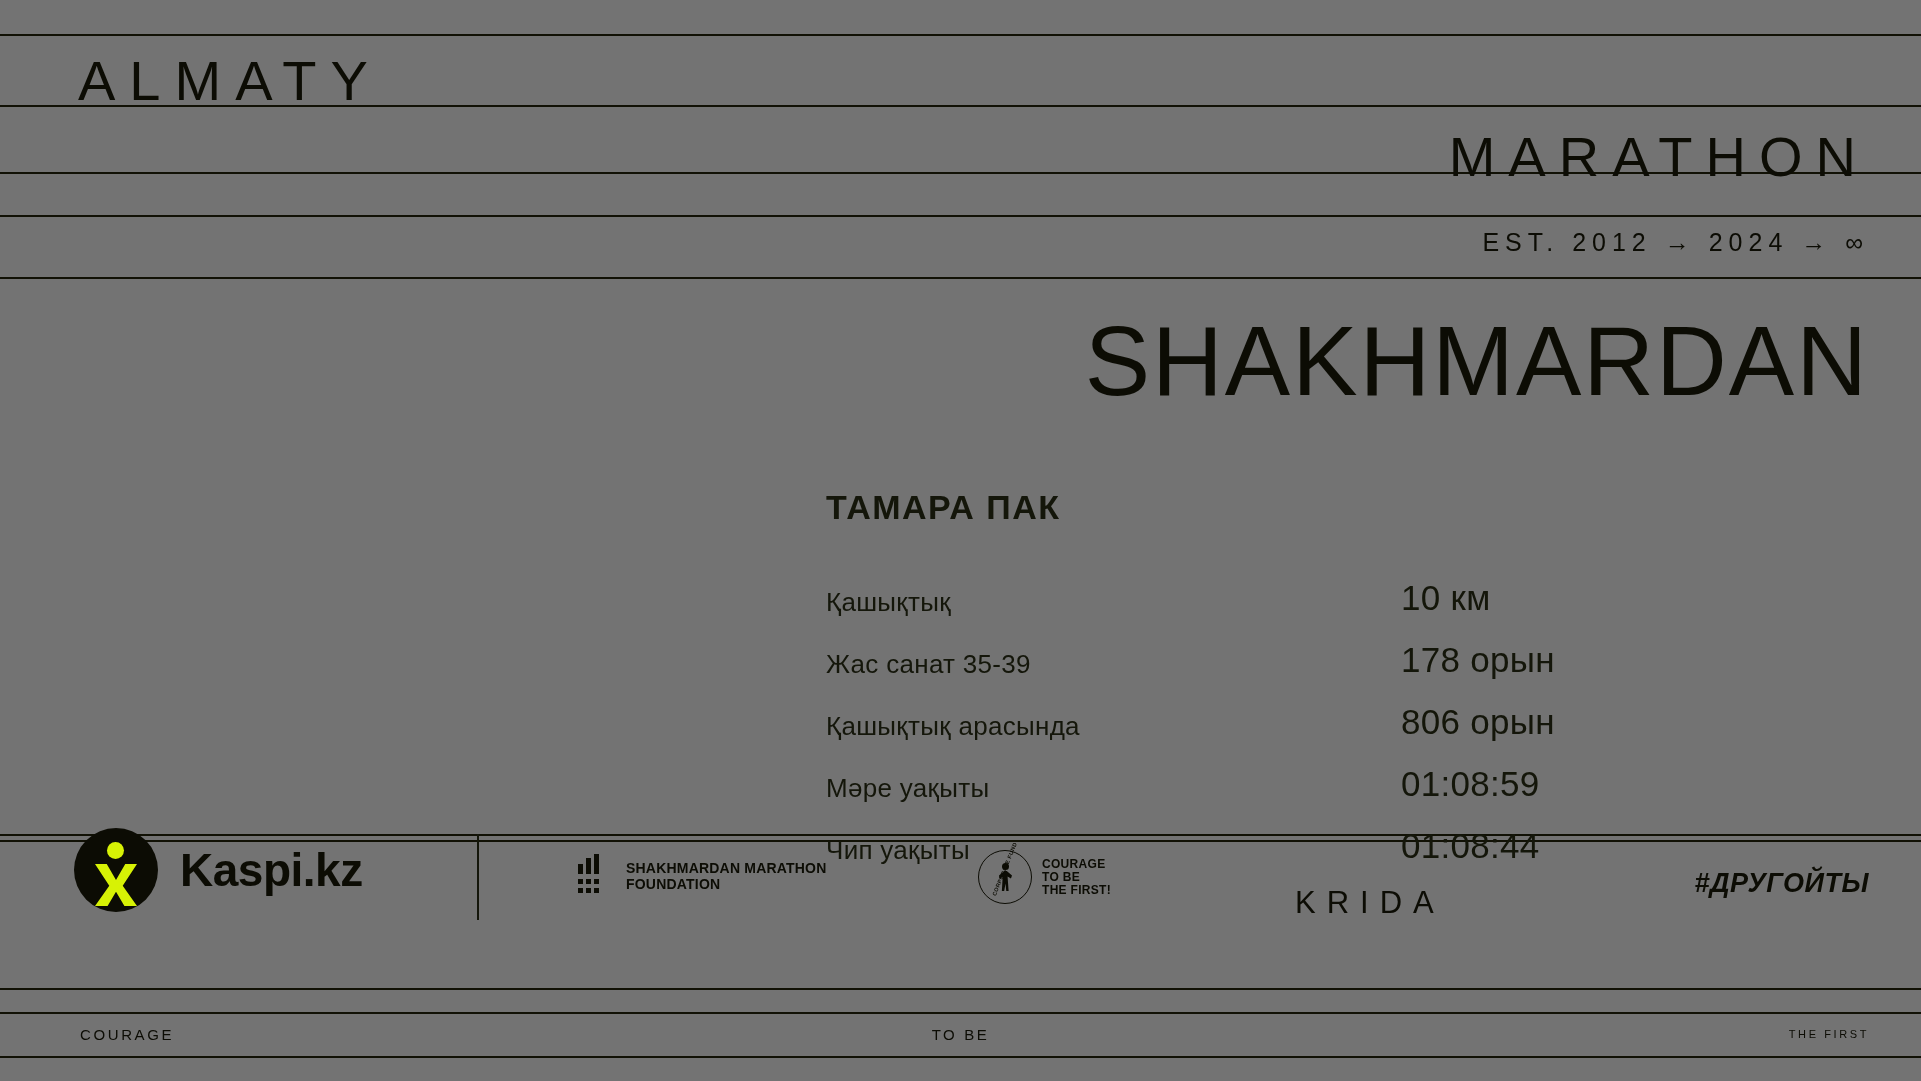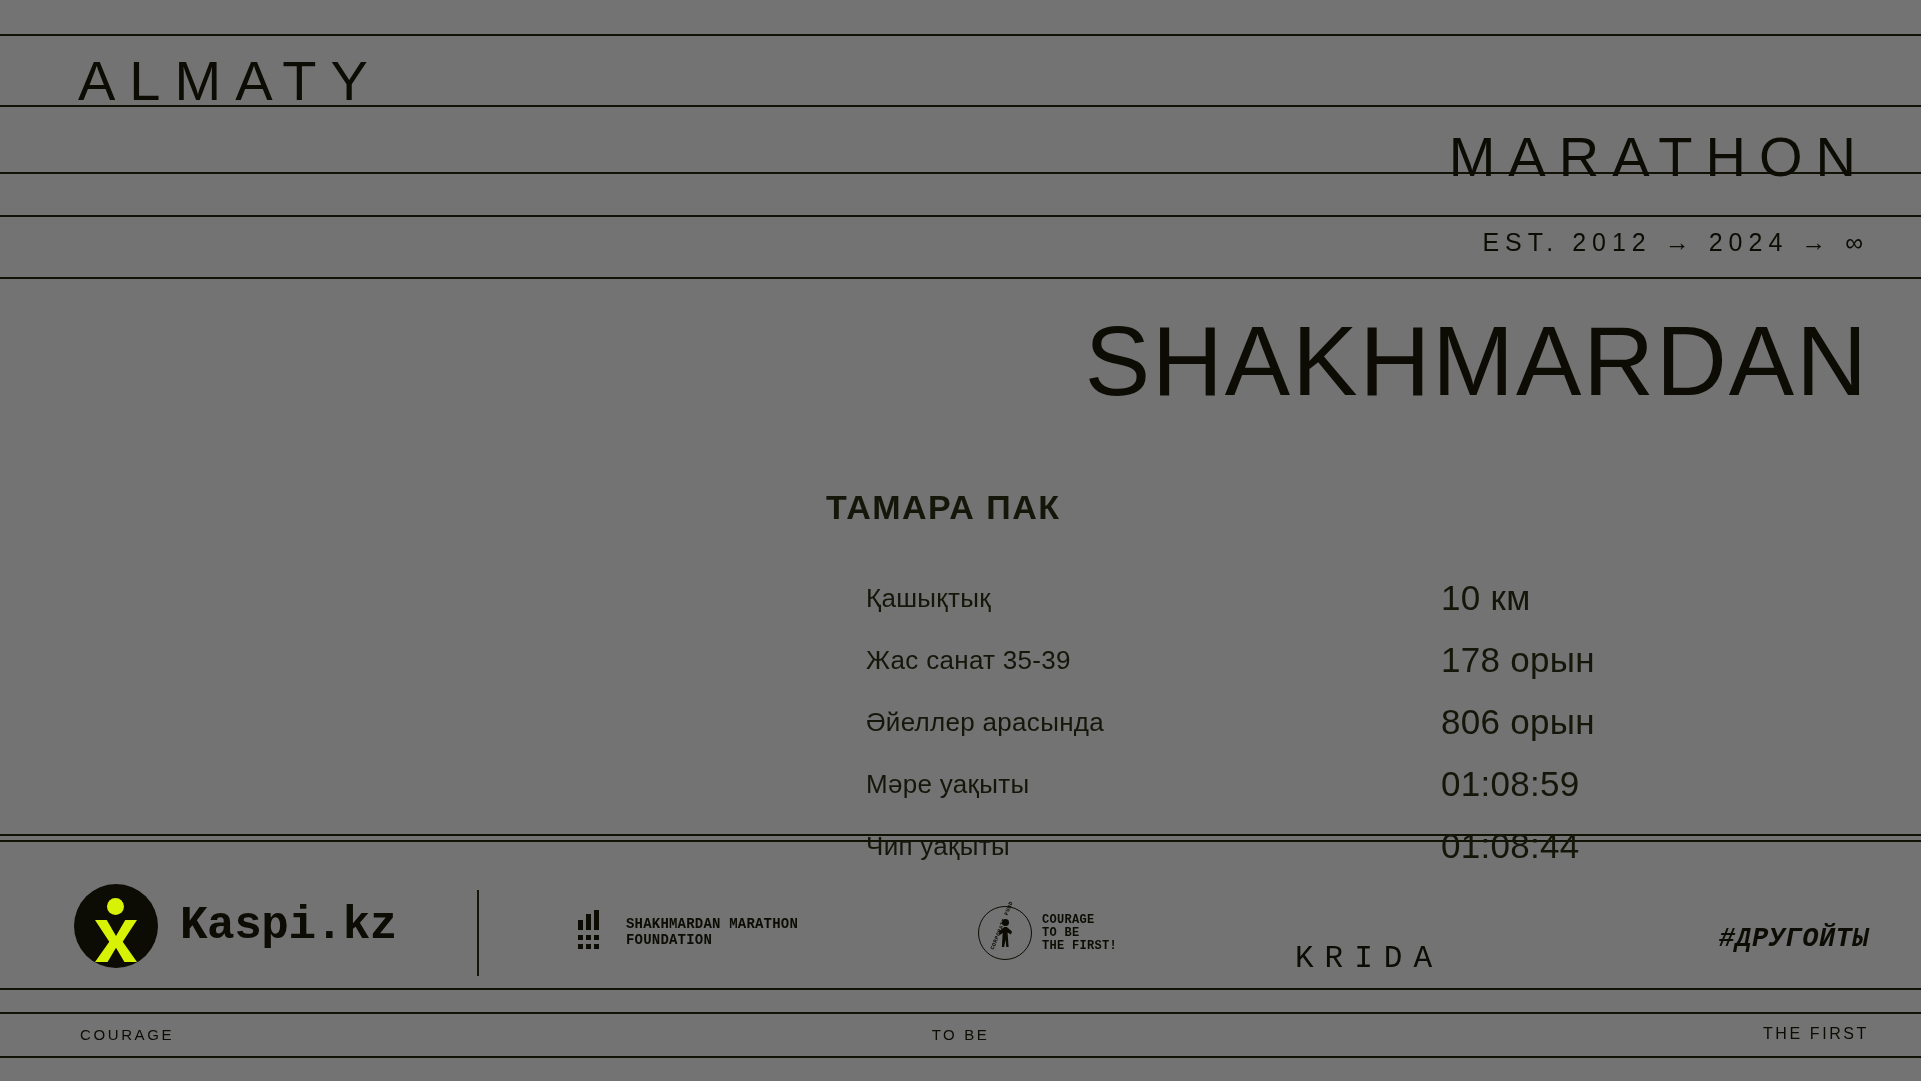--- a/index.html
+++ b/index.html
@@ -87,48 +87,46 @@
 
   
   .results {
     position: absolute;
     left: 826px;
     top: 578px;
     width: 800px;
   }
   .result-row {
     display: flex;
-    align-items: center;
+    align-items: flex-end;
     margin-bottom: 22px;
-    margin-left: 40px;
   }
   .result-label {
     width: 575px;
     font-size: 26px;
     color: #14160a;
     letter-spacing: 0.3px;
     white-space: nowrap;
   }
   .result-value {
     font-size: 35px;
     color: #14160a;
     letter-spacing: 0.3px;
     white-space: nowrap;
   }
 
   
   .sponsors {
     position: absolute;
     left: 0;
-    top: 872px;
+    top: 816px;
     width: 1921px;
     height: 132px;
     display: flex;
     align-items: center;
-    font-family: Liberation Mono, monospace;
   }
   .sp-kaspi {
     position: absolute;
     left: 74px;
     top: 12px;
     display: flex;
     align-items: center;
   }
   .kaspi-mark {
     width: 84px;
@@ -311,21 +309,21 @@
     left: 50%;
     transform: translateX(-50%);
     font-size: 15px;
     letter-spacing: 2.6px;
     color: #0c0c04;
     white-space: nowrap;
   }
   .ft-right {
     position: absolute;
     right: 52px;
-    font-size: 16px;
+    font-size: 11px;
     letter-spacing: 2.6px;
     color: #0c0c04;
     white-space: nowrap;
   }
 </style>
 </head>
 <body>
 
 <div class="certificate">
 
@@ -351,21 +349,21 @@
   <div class="results">
     <div class="result-row">
       <div class="result-label">Қашықтық</div>
       <div class="result-value">10 км</div>
     </div>
     <div class="result-row">
       <div class="result-label">Жас санат 35-39</div>
       <div class="result-value">178 орын</div>
     </div>
     <div class="result-row">
-      <div class="result-label">Әйеллер арасында</div>
+      <div class="result-label">Қашықтық арасында</div>
       <div class="result-value">806 орын</div>
     </div>
     <div class="result-row">
       <div class="result-label">Мәре уақыты</div>
       <div class="result-value">01:08:59</div>
     </div>
     <div class="result-row">
       <div class="result-label">Чип уақыты</div>
       <div class="result-value">01:08:44</div>
     </div>

